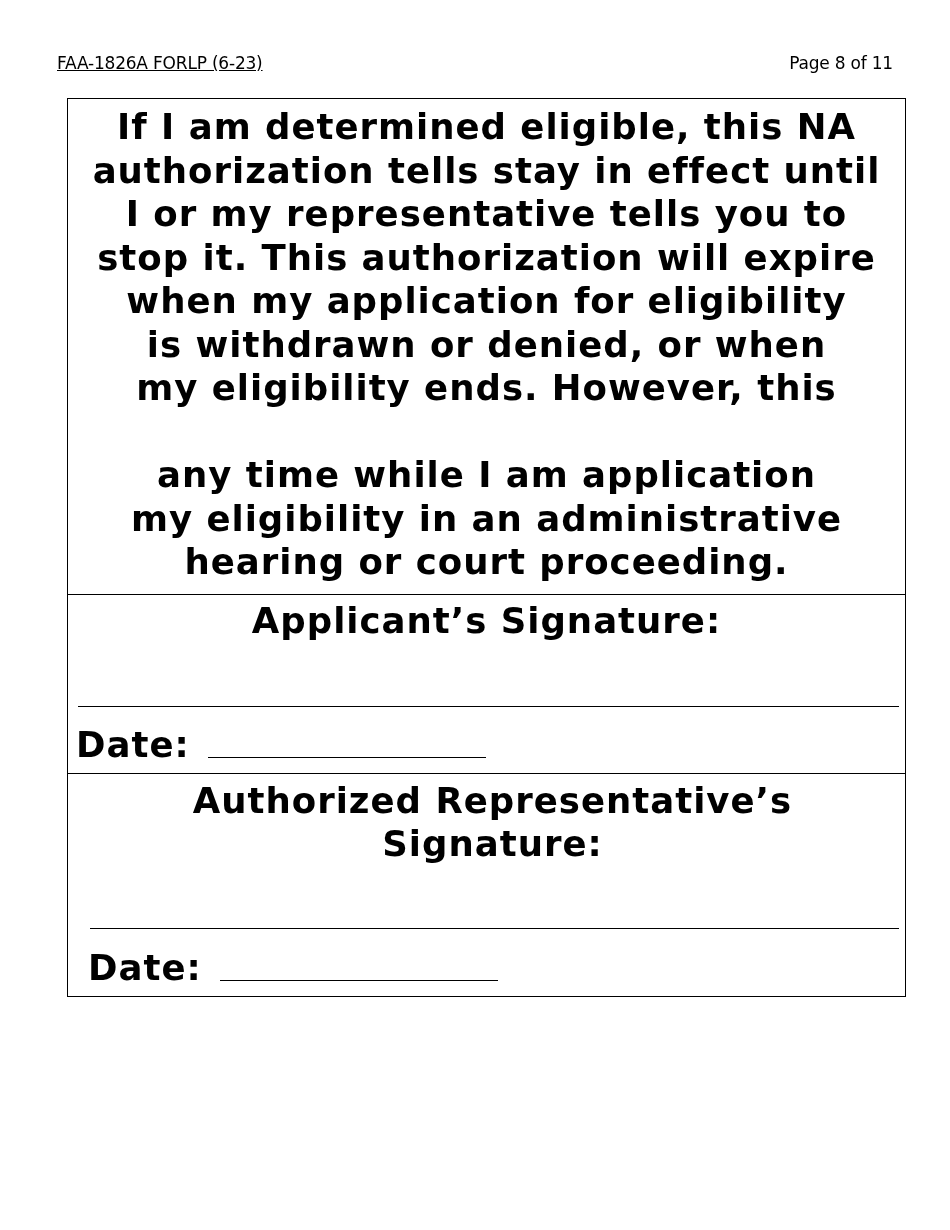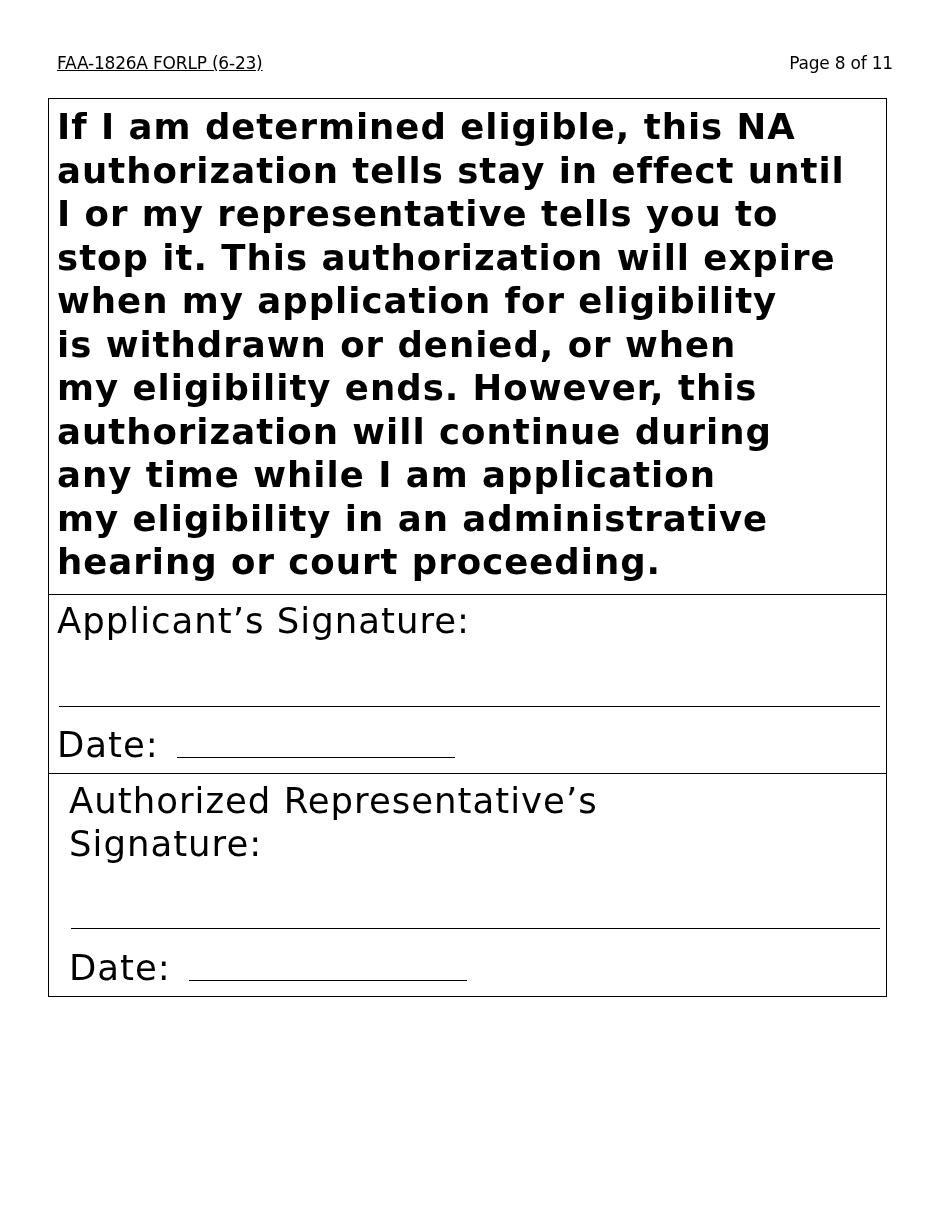--- a/index.html
+++ b/index.html
@@ -1,24 +1,24 @@
 <!DOCTYPE html>
 <html><head>
 <meta charset="utf-8">
 <style>
   html, body { margin: 0; padding: 0; background: #ffffff; }
   body { width: 950px; height: 1230px; position: relative; font-family: "DejaVu Sans", sans-serif; color: #000; }
   .hdr { position: absolute; top: 53px; font-size: 17px; font-family: "DejaVu Sans", sans-serif; letter-spacing: -0.2px; }
   .hdr-left { left: 57px; text-decoration: underline; }
   .hdr-right { right: 57px; }
-  .form-box { position: absolute; left: 48px; top: 98px; width: 837px; border: 1.5px solid #000; }
+  .form-box { position: absolute; left: 67px; top: 98px; width: 837px; border: 1.5px solid #000; text-align: center; }
   .section { border-bottom: 1.5px solid #000; padding: 0 8px; position: relative; }
   .section:last-child { border-bottom: none; }
   .para { font-weight: bold; font-size: 35.5px; line-height: 43.5px; letter-spacing: 1px; padding: 6px 0 10px 0; margin: 0; }
-  .label { font-weight: normal; font-size: 35.5px; line-height: 43px; letter-spacing: 1px; }
+  .label { font-weight: bold; font-size: 35.5px; line-height: 43px; letter-spacing: 1px; }
   .sig-sec1 { height: 178px; }
   .sig-sec2 { height: 222px; margin-left: 12px; }
   .sig-line { position: absolute; left: 10px; right: 6px; height: 0; border-top: 1.5px solid #000; }
   .date-row { position: absolute; left: 8px; display: flex; align-items: flex-end; }
   .date-line { width: 278px; border-bottom: 1.5px solid #000; margin-left: 18px; height: 30px; margin-bottom: 8px; }
 </style>
 </head>
 <body>
 
 <div class="hdr hdr-left">FAA-1826A FORLP (6-23)</div>
@@ -27,21 +27,21 @@
 <div class="form-box">
   <div class="section">
     <p class="para">
       <span>If I am determined eligible, this NA</span><br>
       <span>authorization tells stay in effect until</span><br>
       <span>I or my representative tells you to</span><br>
       <span>stop it. This authorization will expire</span><br>
       <span>when my application for eligibility</span><br>
       <span>is withdrawn or denied, or when</span><br>
       <span>my eligibility ends. However, this</span><br>
-      <span>authorization will continue during</span><br>
+      <br>
       <span>any time while I am application</span><br>
       <span>my eligibility in an administrative</span><br>
       <span>hearing or court proceeding.</span>
     </p>
   </div>
 
   <div class="section sig-sec1">
     <div class="label" style="padding-top:4px;">Applicant’s Signature:</div>
     <div class="sig-line" style="top:111px;"></div>
     <div class="date-row" style="top:128px;">

